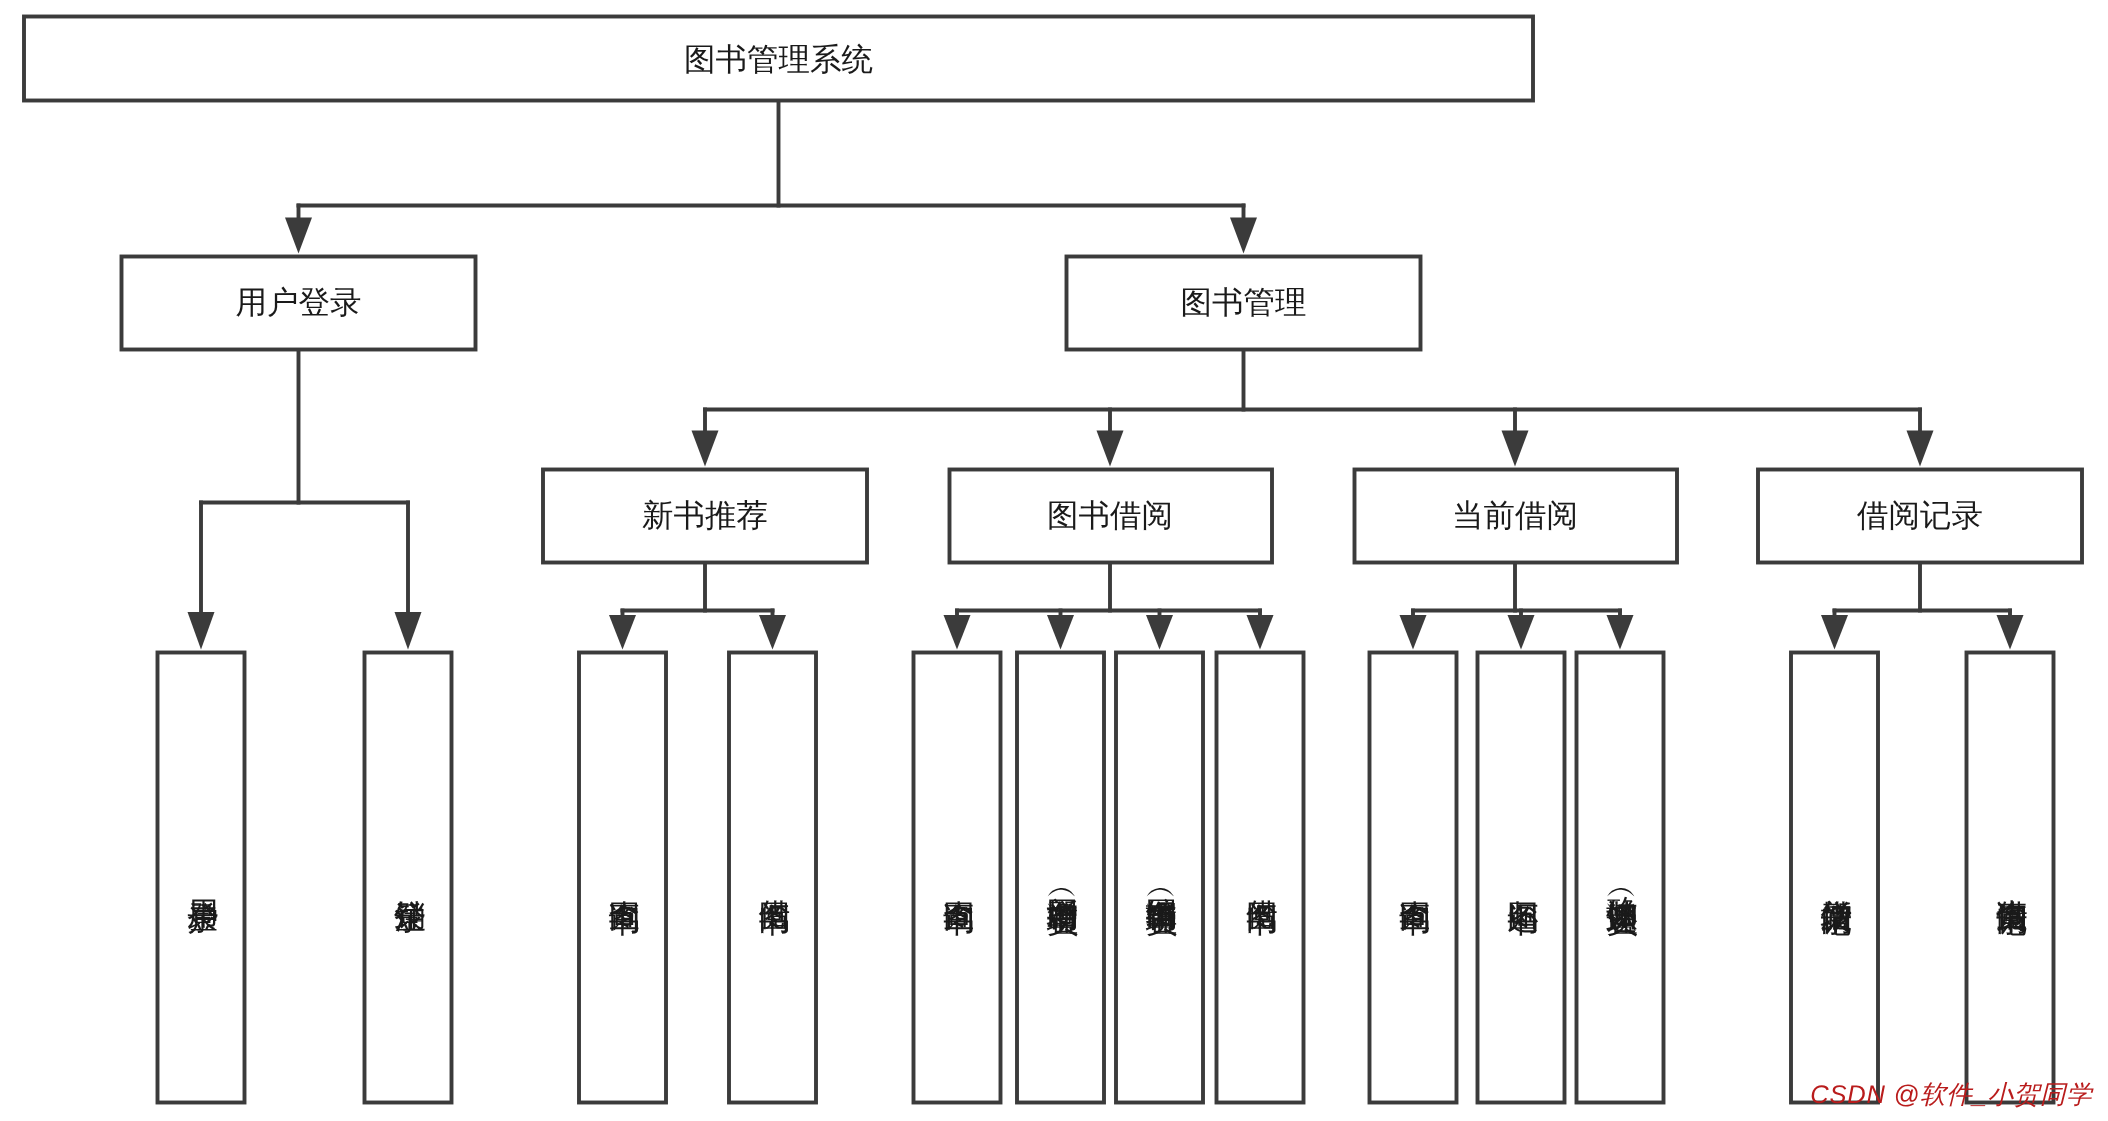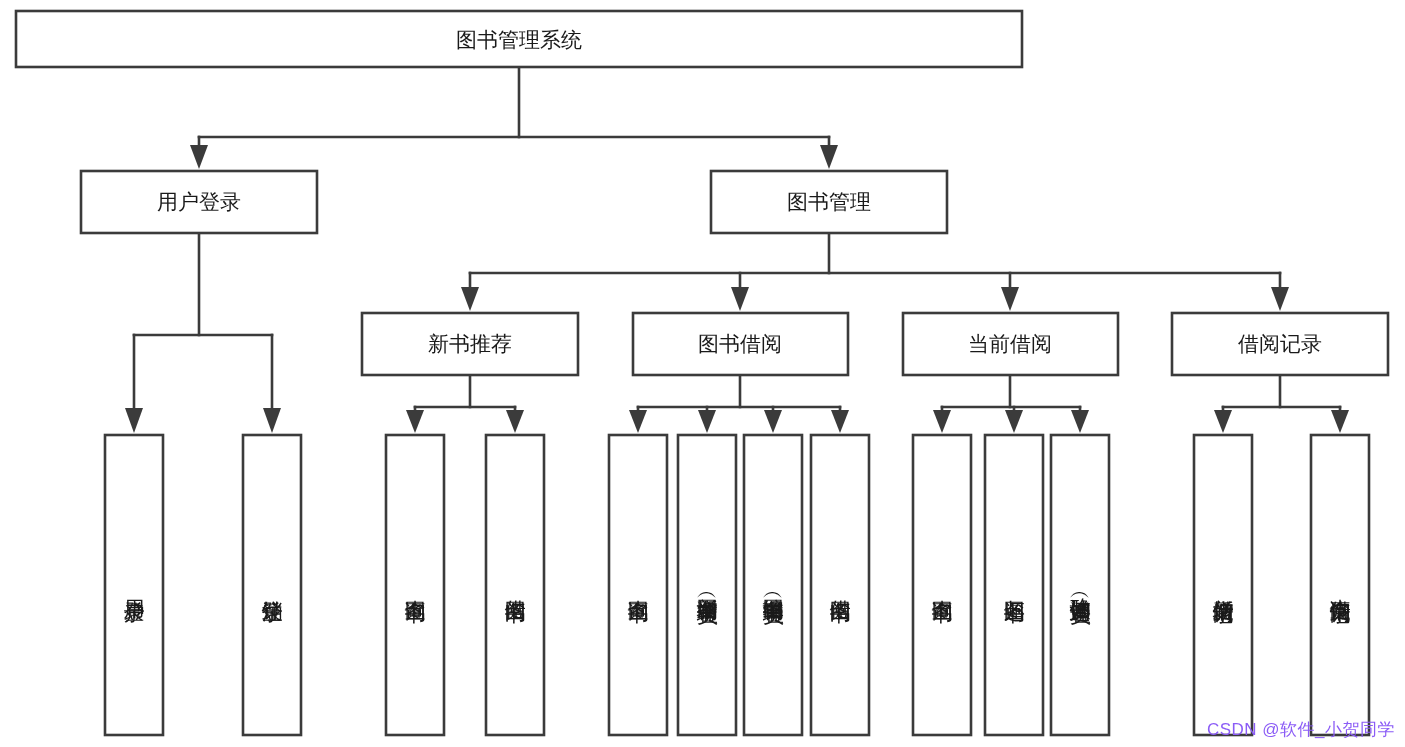--- a/index.html
+++ b/index.html
@@ -73,23 +73,24 @@
     align-items: center;
     justify-content: center;
     pointer-events: none;
   }
   #watermark {
     position: absolute;
     right: 10px;
     bottom: 6px;
     font-family: "Liberation Sans", "DejaVu Sans", sans-serif;
     font-size: 17px;
-    color: #8b5cf6;
+    color: #b91c1c;
     letter-spacing: 0.5px;
     white-space: nowrap;
+    font-style: italic;
   }
 </style>
 </head>
 <body>
 
 <div id="diagram-root">
 
   <svg id="flow" viewBox="0 0 1405 747" xmlns="http://www.w3.org/2000/svg">
 
     <g>

